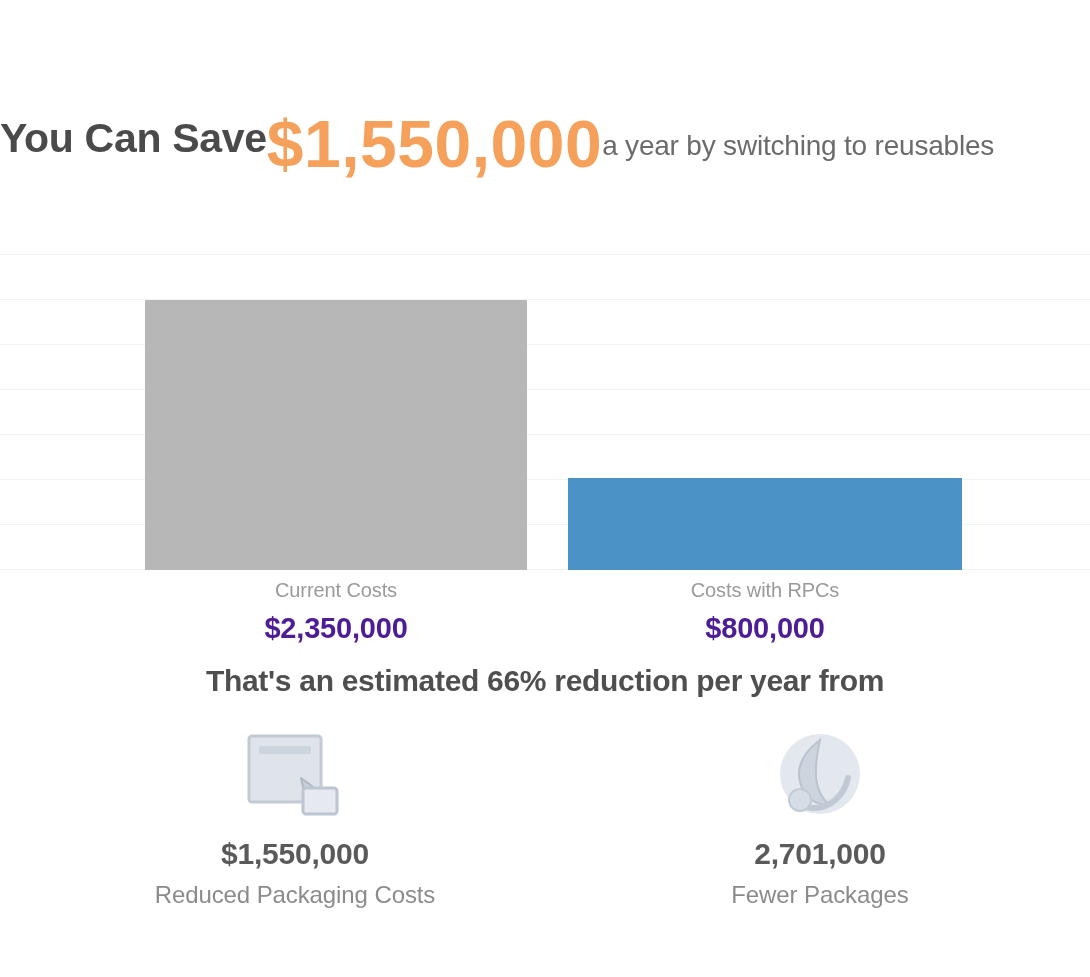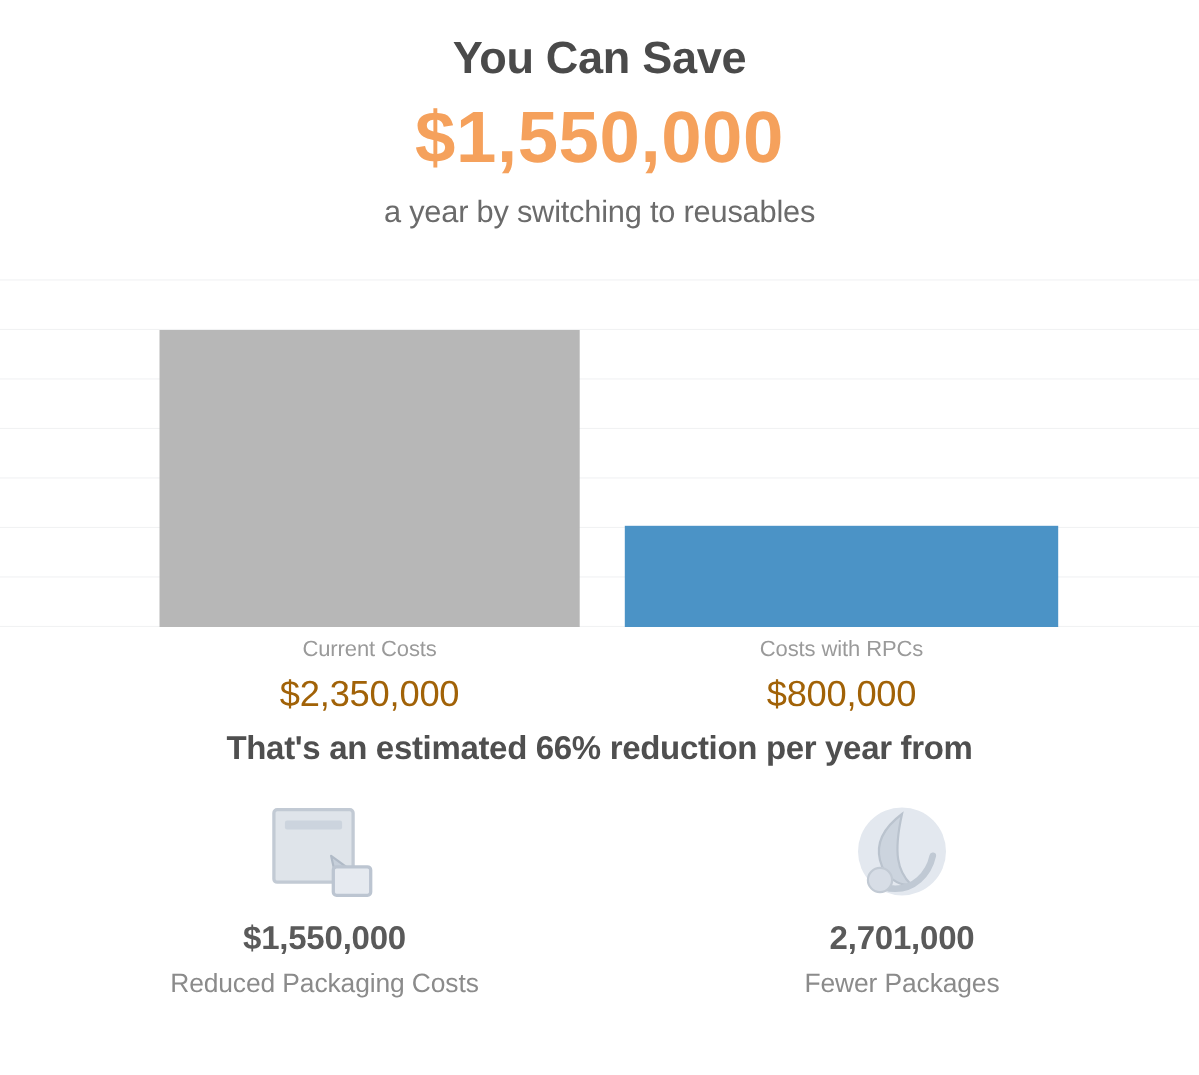--- a/index.html
+++ b/index.html
@@ -15,24 +15,24 @@
     background: #ffffff;
   }
 
   
   .header {
     position: absolute;
     left: 0; top: 0;
     width: 1090px; height: 232px;
     background: #ffffff;
     display: flex;
-    flex-direction: column;
+    flex-direction: row;
     align-items: center;
     justify-content: flex-start;
-    padding-top: 30px;
+    padding-top: 46px;
   }
   .headline {
     font-size: 41px;
     font-weight: bold;
     color: #4a4a4a;
     letter-spacing: -0.3px;
     line-height: 1.1;
   }
   .big-amount {
     font-size: 66px;
@@ -102,23 +102,23 @@
   .bar-label-group.left  { left: 145px; width: 382px; }
   .bar-label-group.right { left: 568px; width: 394px; }
   .bar-caption {
     font-size: 20px;
     color: #9a9a9a;
     font-weight: normal;
     margin-top: 9px;
     letter-spacing: -0.1px;
   }
   .bar-value {
-    font-size: 33px;
-    color: #a16207;
-    font-weight: normal;
+    font-size: 29px;
+    color: #4c1d95;
+    font-weight: bold;
     margin-top: 10px;
     letter-spacing: -0.2px;
   }
 
   
   .footer {
     position: absolute;
     left: 0; top: 649px;
     width: 1090px; height: 305px;
   }

